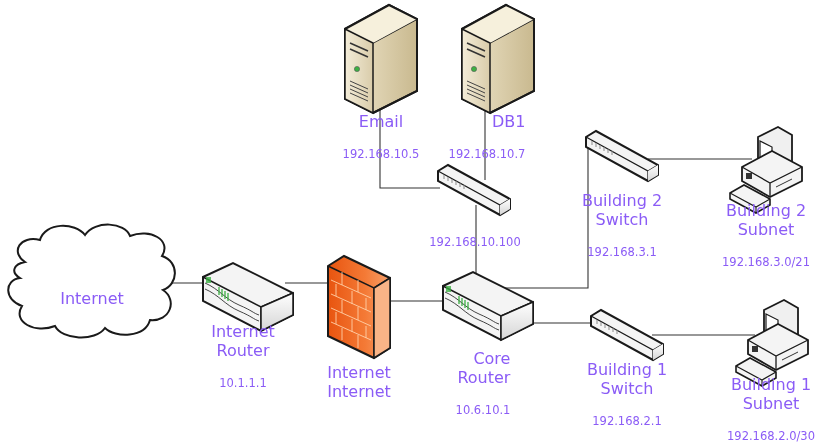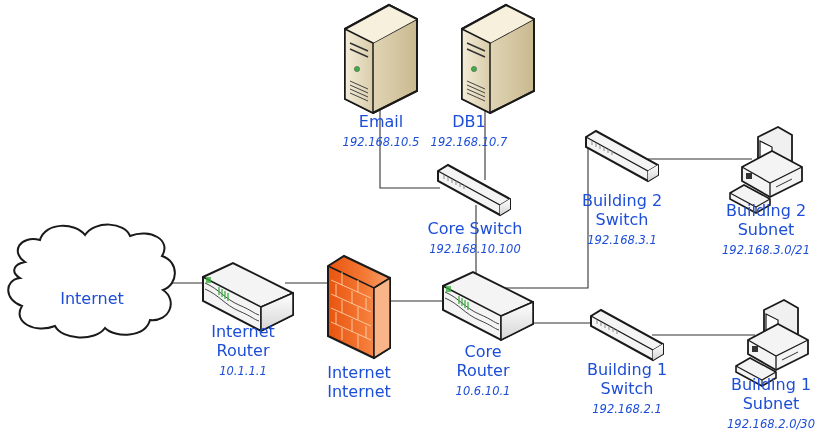--- a/index.html
+++ b/index.html
@@ -1,20 +1,20 @@
 <!DOCTYPE html>
 <html><head>
 <meta charset="utf-8">
 <style>
   html, body { margin: 0; padding: 0; background: #ffffff; }
   body { width: 838px; height: 443px; position: relative; overflow: hidden; font-family: "DejaVu Sans", "Liberation Sans", sans-serif; }
   #diagram { position: absolute; left: 0; top: 0; }
-  .lbl { position: absolute; text-align: center; color: #1d4ed8; white-space: nowrap; transform: translateX(-50%); line-height: 1.18; }
+  .lbl { position: absolute; text-align: center; color: #8b5cf6; white-space: nowrap; transform: translateX(-50%); line-height: 1.18; }
   .name { font-size: 16px; }
-  .ip { font-size: 11.5px; margin-top: 4px; font-style: italic; }
+  .ip { font-size: 11.5px; margin-top: 16px; }
 </style>
 </head>
 <body>
 
 <svg id="diagram" width="838" height="443" viewBox="0 0 838 443">
   <defs>
     <linearGradient id="srvFront" x1="0" y1="0" x2="1" y2="0">
       <stop offset="0" stop-color="#f3ecd8"></stop>
         <stop offset="1" stop-color="#d9ccaa"></stop>
     </linearGradient>
@@ -171,37 +171,36 @@
   <div class="name">Internet</div>
   <div class="name">Router</div>
   <div class="ip">10.1.1.1</div>
 </div>
 
 <div class="lbl" style="left:359px; top:364px;">
   <div class="name">Internet</div>
   <div class="name">Internet</div>
 </div>
 
-<div class="lbl" style="left:483px; top:343px;">
+<div class="lbl" style="left:483px; top:350px;text-align:right;">
   <div class="name">Core</div>
   <div class="name">Router</div>
   <div class="ip">10.6.10.1</div>
 </div>
 
 <div class="lbl" style="left:475px; top:220px;">
-  <div class="name">Core Switch</div>
   <div class="ip">192.168.10.100</div>
 </div>
 
 <div class="lbl" style="left:381px; top:113px;">
   <div class="name">Email</div>
   <div class="ip">192.168.10.5</div>
 </div>
 
-<div class="lbl" style="left:469px; top:113px;">
+<div class="lbl" style="left:487px; top:113px;text-align:right;">
   <div class="name">DB1</div>
   <div class="ip">192.168.10.7</div>
 </div>
 
 <div class="lbl" style="left:622px; top:192px;">
   <div class="name">Building 2</div>
   <div class="name">Switch</div>
   <div class="ip">192.168.3.1</div>
 </div>
 

